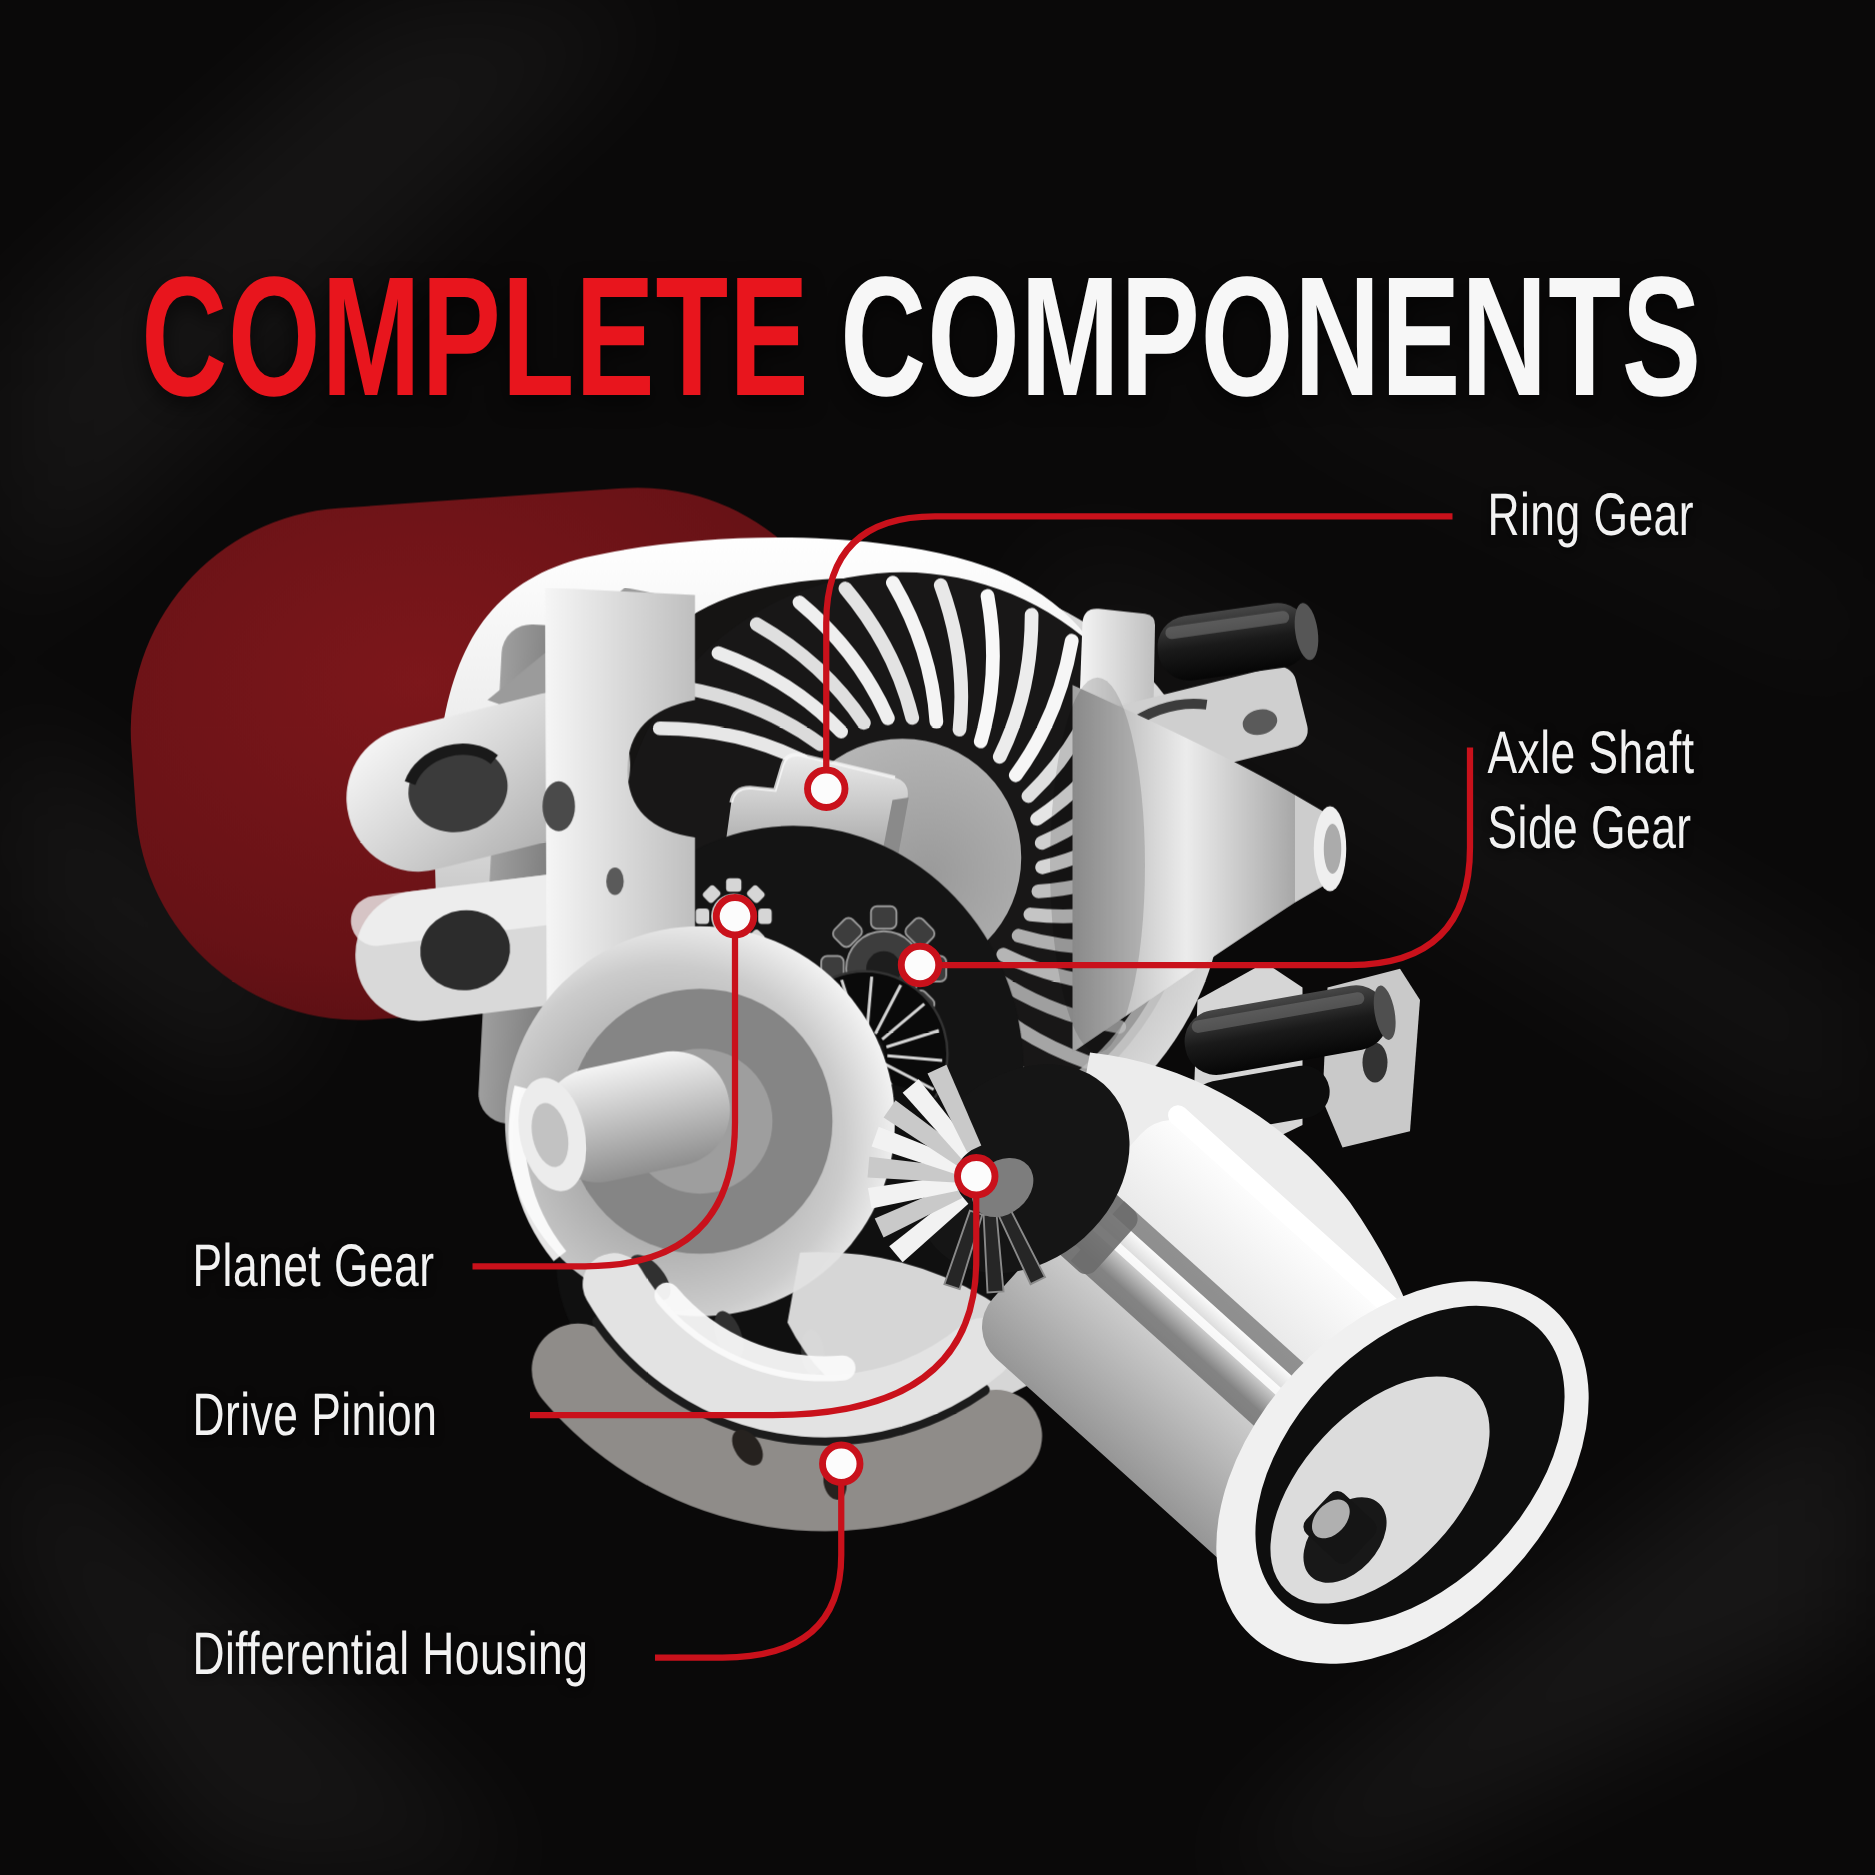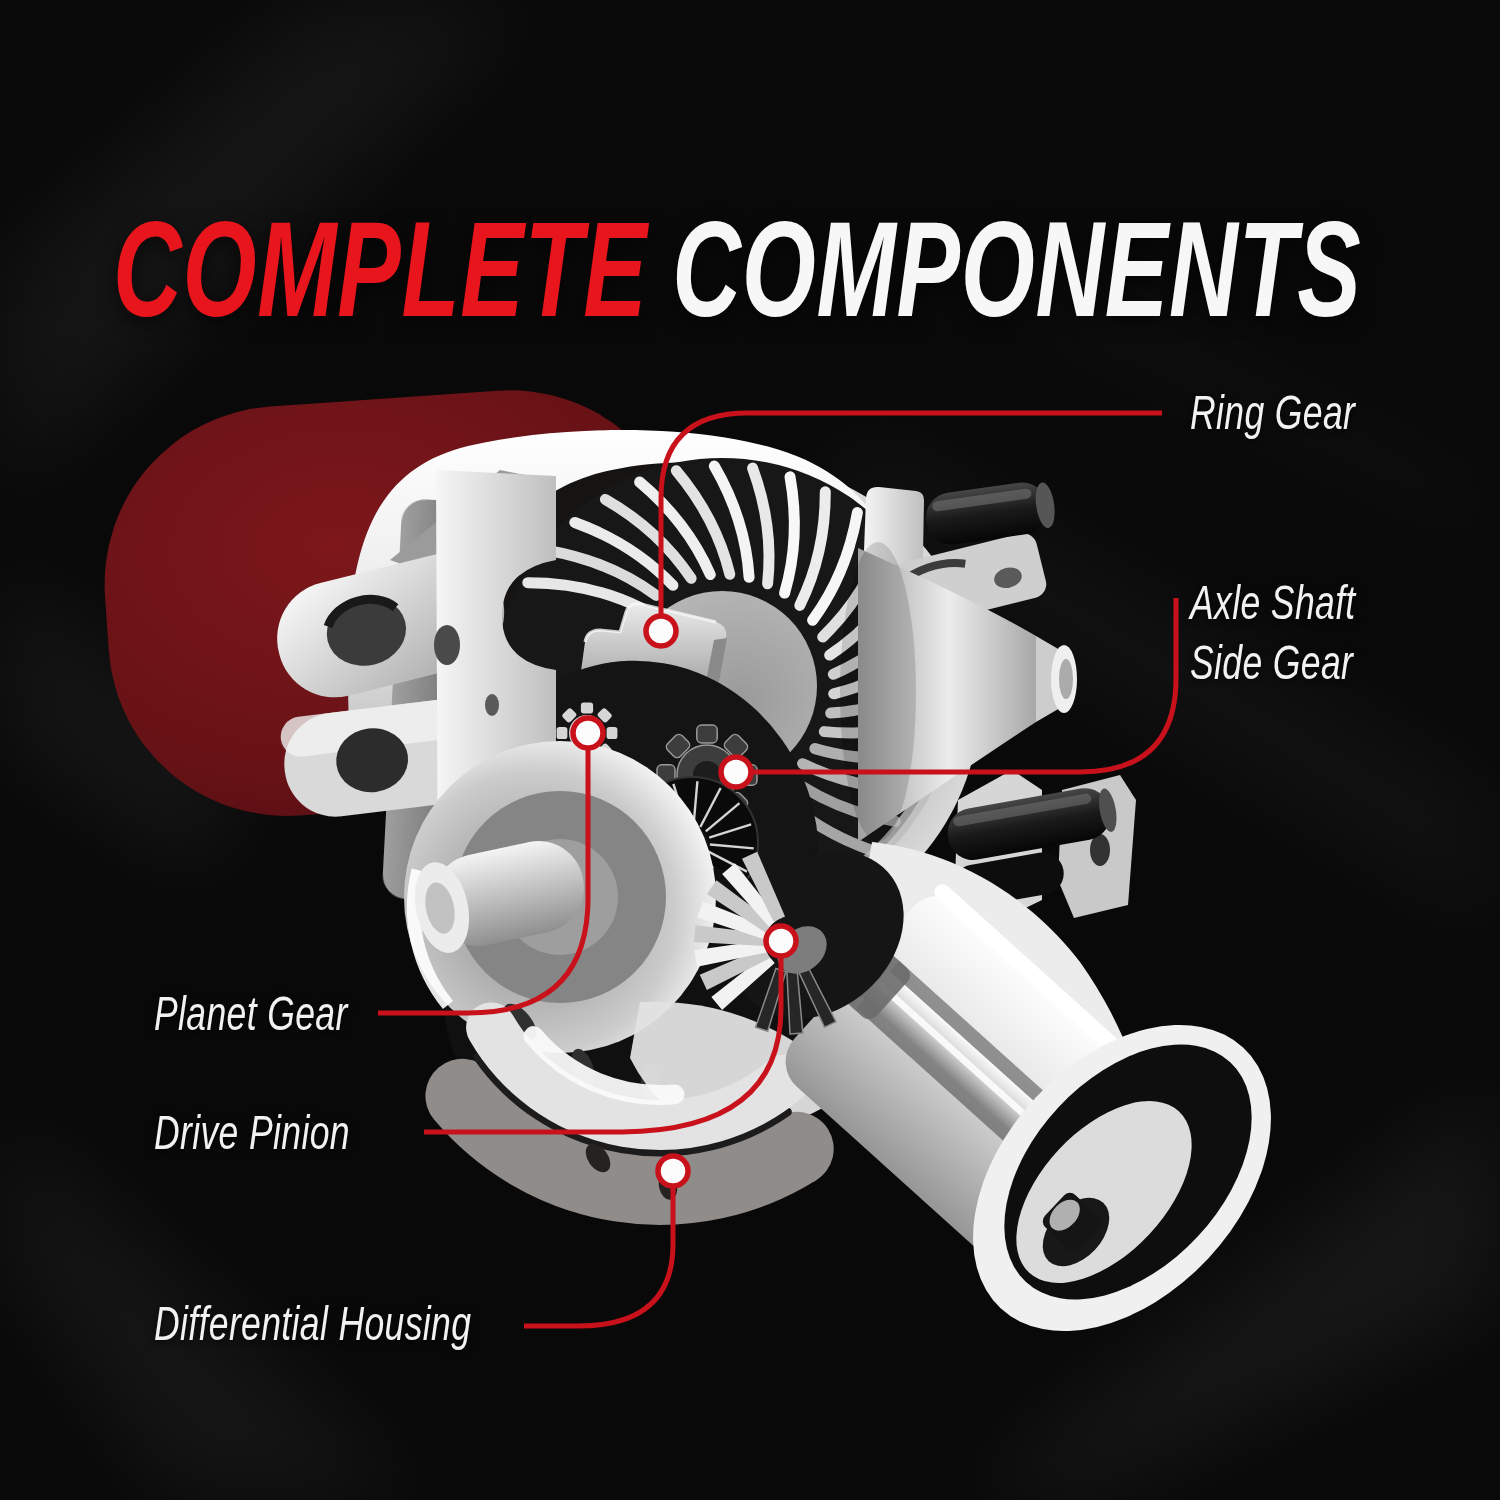--- a/index.html
+++ b/index.html
@@ -1,17 +1,17 @@
 <!DOCTYPE html>
 <html><head>
 <meta charset="utf-8">
 <style>
   html,body{margin:0;padding:0;background:#000;}
   .stage{position:relative;width:1500px;height:1500px;overflow:hidden;
-         background:#0a0909;font-family:"Liberation Sans",sans-serif;font-style:italic;}
+         background:#0a0909;font-family:"Liberation Sans",sans-serif;}
   .art{position:absolute;left:0;top:0;width:1500px;height:1500px;}
   .title{position:absolute;left:113px;top:104px;white-space:nowrap;
          font-size:136px;font-weight:bold;letter-spacing:1px;line-height:1.1;
          transform:scaleX(0.70);transform-origin:left center;
          text-shadow:0 6px 20px rgba(0,0,0,.6);}
   .title .w1{color:#e8151d;margin-right:.26em;}
   .title .w2{color:#f7f7f7;}
   .callout{position:absolute;color:#f2f2f2;font-size:48px;line-height:60px;
            white-space:nowrap;transform:scaleX(0.74);transform-origin:left center;
            letter-spacing:.5px;text-shadow:0 2px 8px rgba(0,0,0,.7);}

